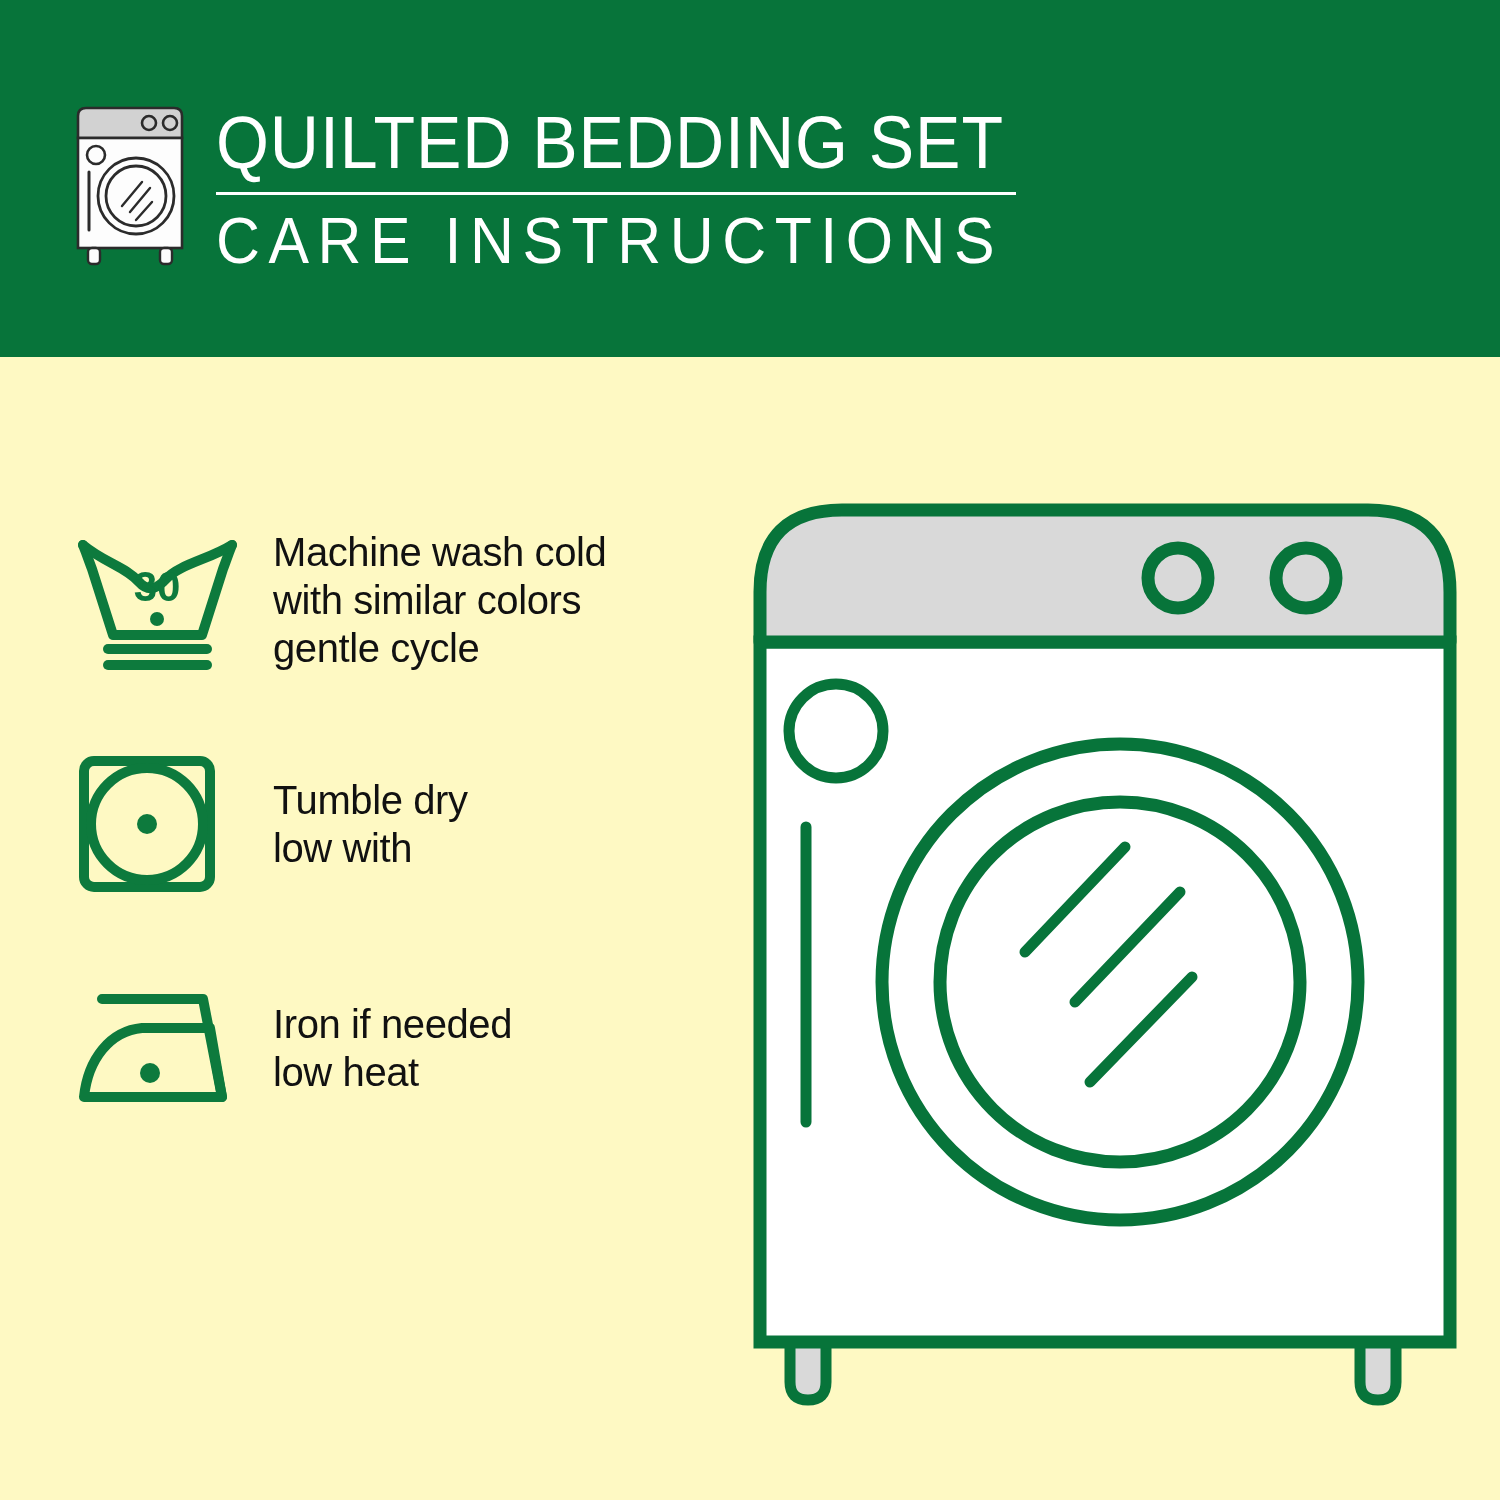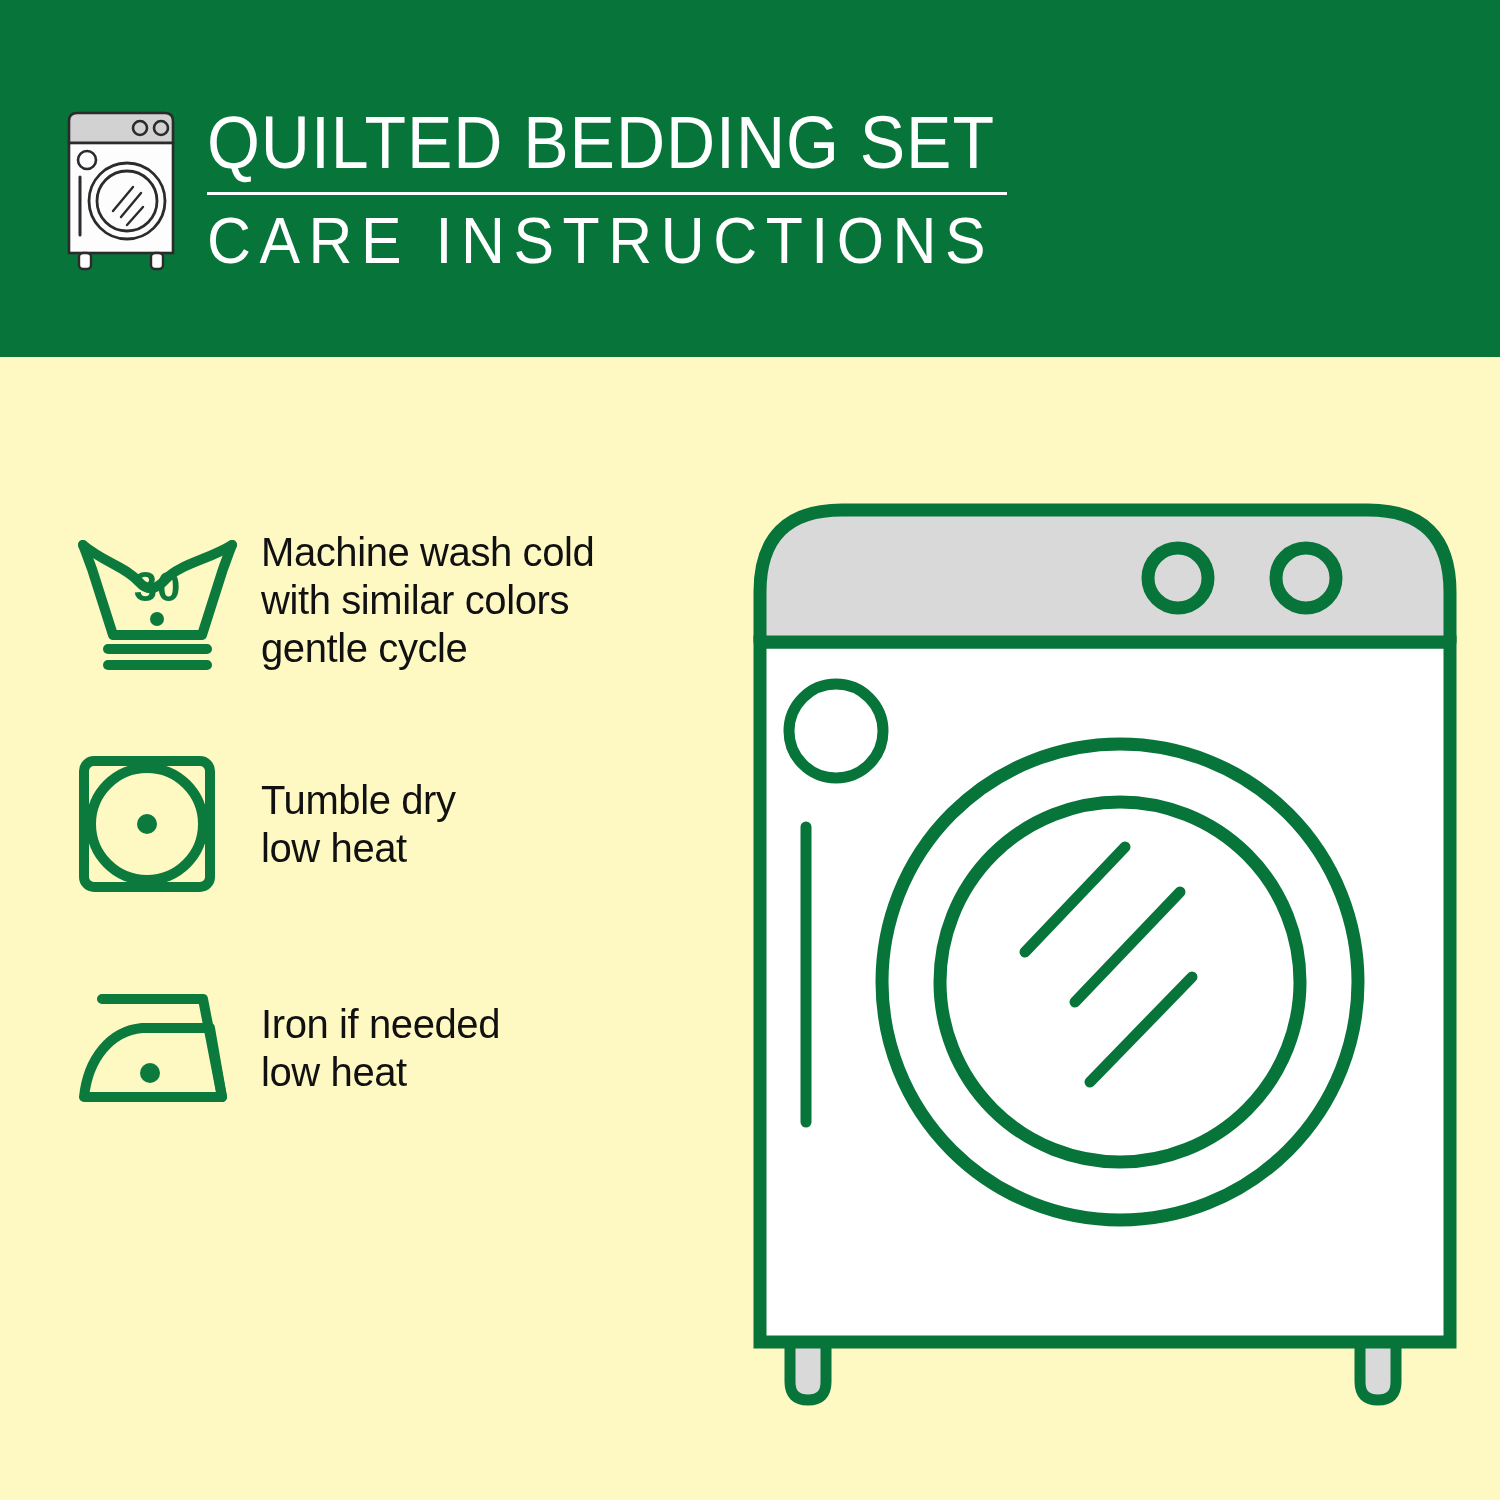--- a/index.html
+++ b/index.html
@@ -19,24 +19,24 @@
   .header-band {
     position: absolute;
     left: 0;
     top: 0;
     width: 1500px;
     height: 357px;
     background: #07743a;
   }
   .header-inner {
     position: absolute;
-    left: 55px;
+    left: 64px;
     top: 96px;
     display: flex;
-    align-items: flex-end;
+    align-items: center;
   }
   .header-logo {
     width: 140px;
     height: 168px;
     flex: 0 0 auto;
     margin-right: 12px;
   }
   .header-titles {
     display: flex;
     flex-direction: column;
@@ -102,21 +102,21 @@
     align-items: center;
     justify-content: flex-start;
   }
   .care-text {
     font-family: "Liberation Sans", sans-serif;
     font-size: 40px;
     line-height: 48px;
     color: #111111;
     letter-spacing: -0.4px;
     white-space: pre-line;
-    margin-left: 16px;
+    margin-left: 28px;
   }
 
   
   .machine-wrap {
     position: absolute;
     left: 740px;
     top: 125px;
     width: 730px;
     height: 930px;
   }
@@ -199,21 +199,21 @@
       <div class="care-icon">
         <svg viewBox="0 0 175 150" width="175" height="150" xmlns="http://www.w3.org/2000/svg">
           <g fill="none" stroke="#0d7a3d" stroke-width="10" stroke-linecap="round" stroke-linejoin="round">
             <rect x="14" y="12" width="126" height="126" rx="10"></rect>
             <circle cx="77" cy="75" r="56"></circle>
           </g>
           <circle cx="77" cy="75" r="10" fill="#0d7a3d"></circle>
         </svg>
       </div>
       <div class="care-text">Tumble dry
-low heat</div>
+low with</div>
     </div>
 
     <div class="care-row">
       <div class="care-icon">
         <svg viewBox="0 0 175 150" width="175" height="150" xmlns="http://www.w3.org/2000/svg">
           <g fill="none" stroke="#0d7a3d" stroke-width="10" stroke-linecap="round" stroke-linejoin="round">
 
             <path d="M32 26 L133 26 L152 124"></path>
 
             <path d="M14 124

